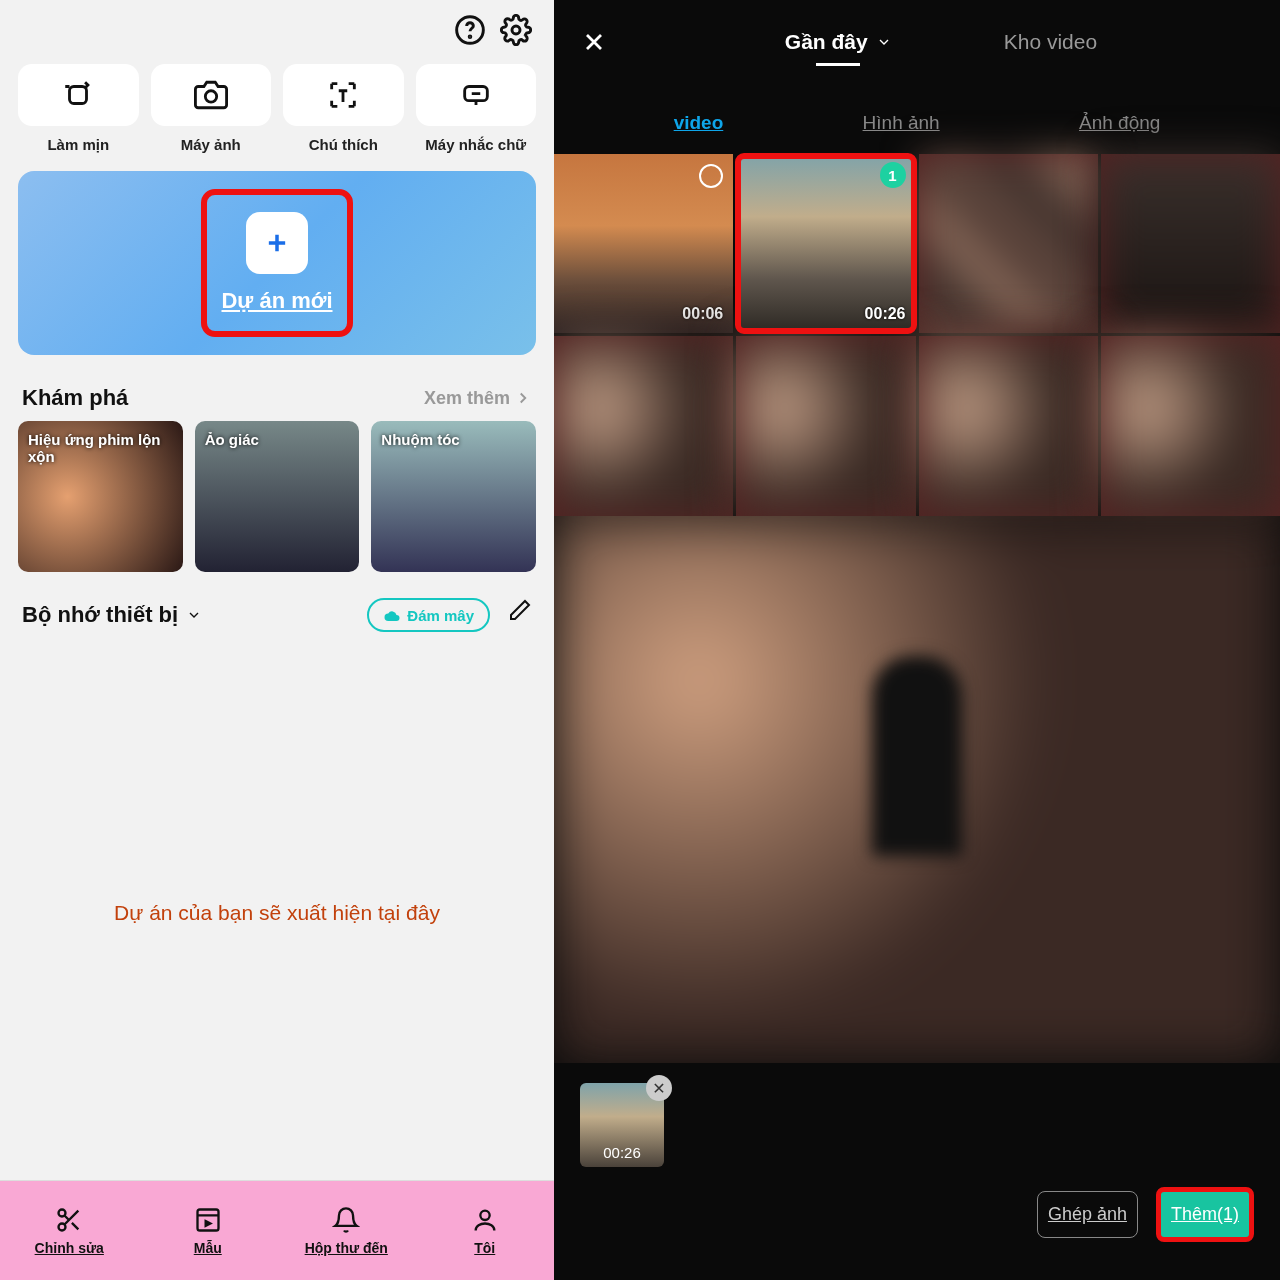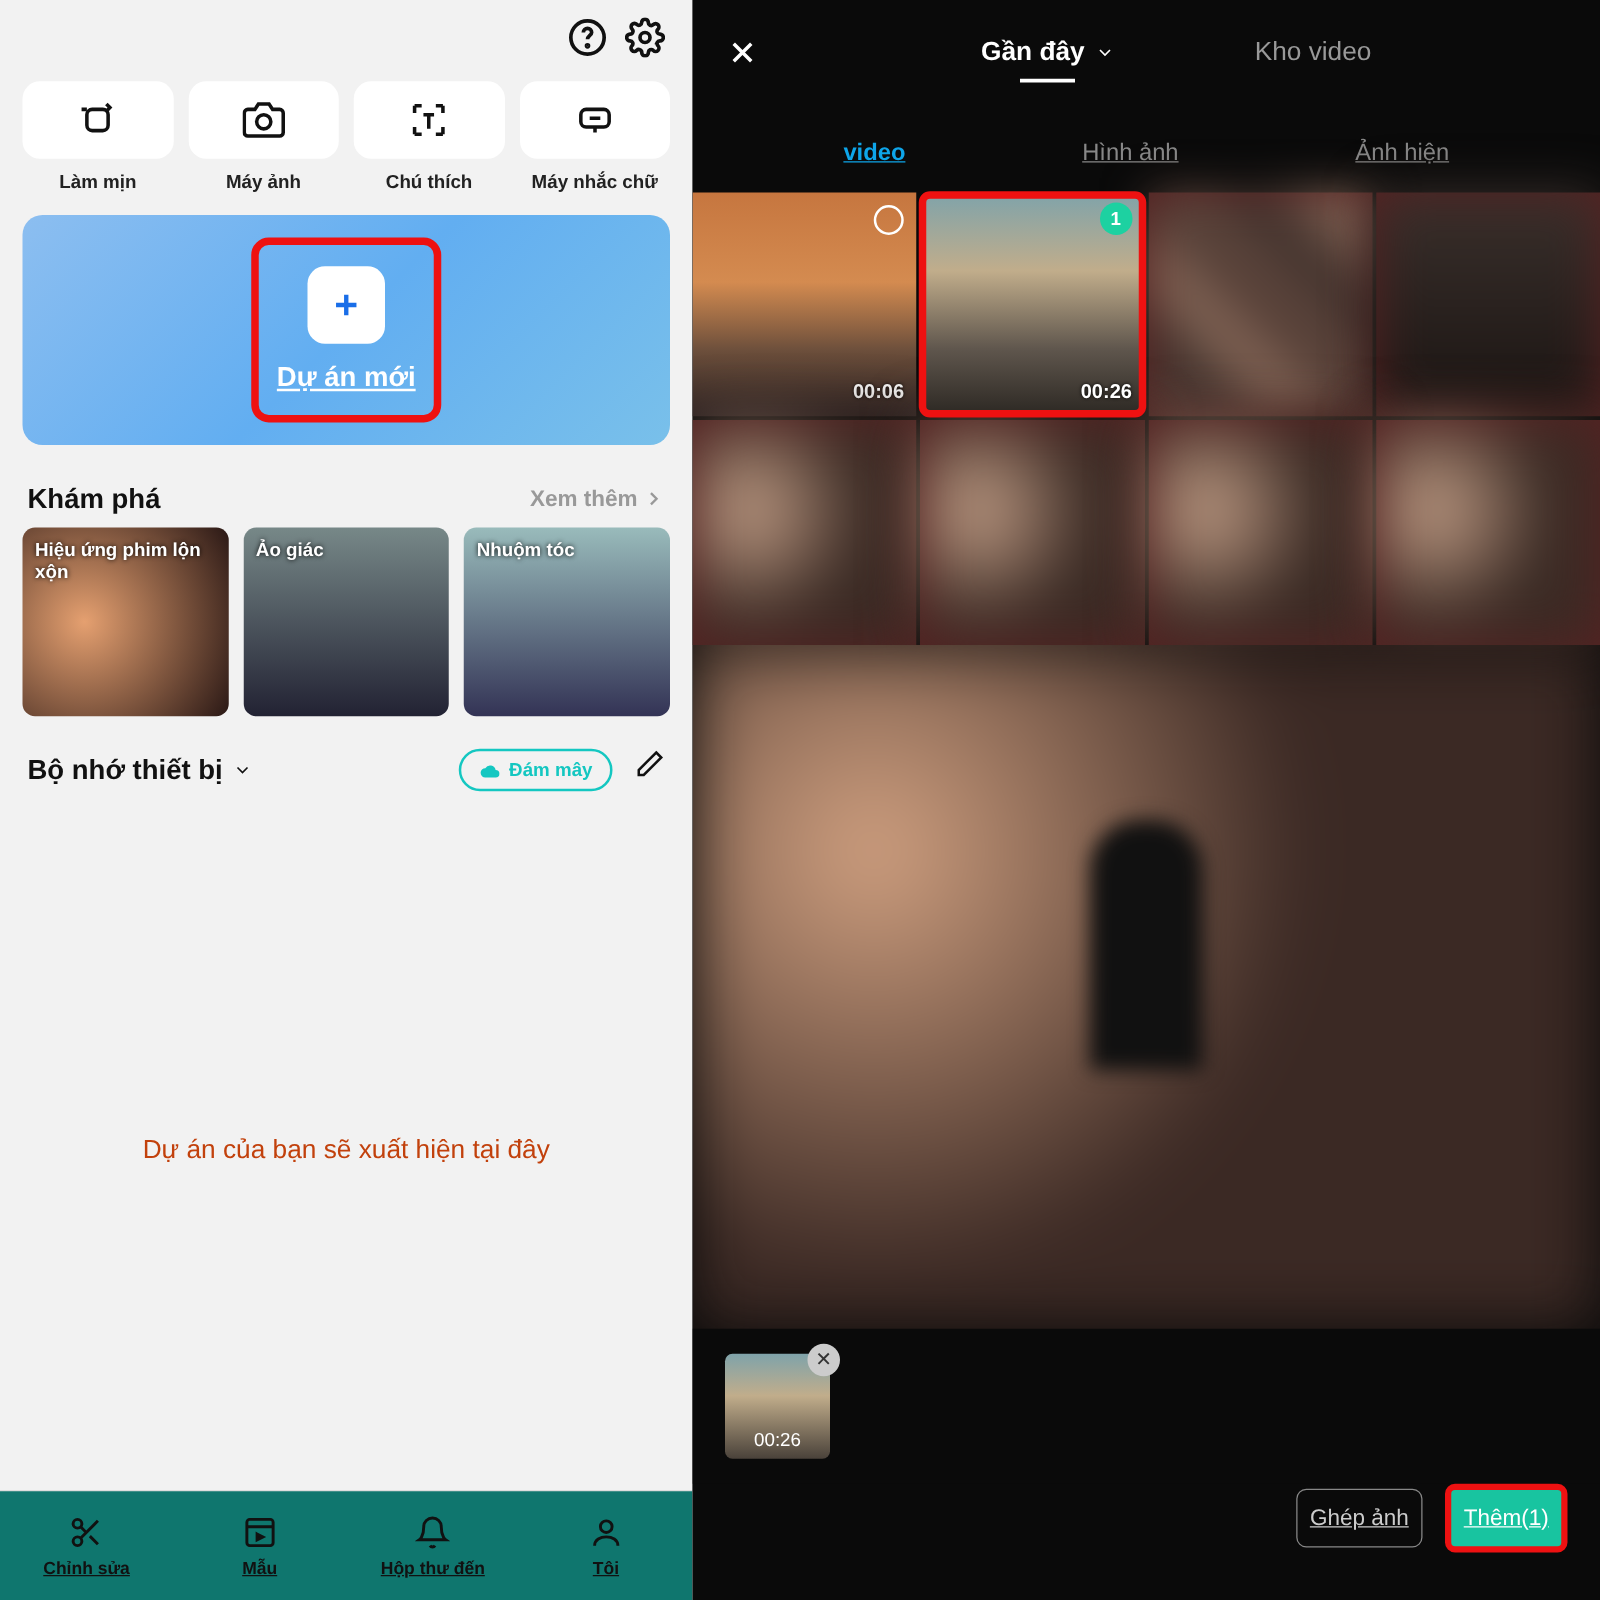--- a/index.html
+++ b/index.html
@@ -37,21 +37,21 @@
 .storage-hd { display: flex; justify-content: space-between; align-items: center; padding: 26px 22px 14px; }
 .storage-hd h2 { font-size: 22px; font-weight: 800; color: #111; display: flex; align-items: center; gap: 8px; }
 .storage-hd svg.chev { width: 16px; height: 16px; }
 .storage-right { display: flex; align-items: flex-start; gap: 18px; }
 .cloud-btn { border: 2px solid #14c7c1; border-radius: 20px; padding: 6px 14px; color: #14c7c1; font-weight: 700; font-size: 15px; display: flex; align-items: center; gap: 6px; }
 .cloud-btn svg { width: 18px; height: 18px; fill:#14c7c1; }
 .pencil svg { width: 24px; height: 24px; stroke: #111; fill: none; stroke-width: 2; }
 
 .empty { flex: 1; display: flex; align-items: center; justify-content: center; color: #c2410c; font-size: 21px; font-weight: 500; }
 
-.nav { display: flex; border-top: 1px solid #ddd; background: #0f766e; height: 88px; }
+.nav { display: flex; border-top: 1px solid #ddd; background: #f9a8d4; height: 100px; }
 .nav-item { flex: 1; display: flex; flex-direction: column; align-items: center; justify-content: center; gap: 6px; }
 .nav-item svg { width: 28px; height: 28px; stroke: #111; stroke-width: 2; fill: none; }
 .nav-item span { font-size: 14px; color: #111; font-weight: 600; text-decoration: underline; }
 
 
 .rp-top { display: flex; align-items: center; padding: 28px 26px 14px; gap: 20px; }
 .close-x { width: 28px; height: 28px; stroke: #fff; stroke-width: 2.4; }
 .rp-tabs { flex: 1; display: flex; justify-content: center; gap: 112px; align-items: center; }
 .rp-tab { color: #999; font-size: 21px; font-weight: 400; }
 .rp-tab.active { color: #fff; font-weight: 600; display: flex; align-items: center; gap: 8px; position: relative; }
@@ -241,21 +241,21 @@
             <path d="M6 9l6 6 6-6"></path>
           </svg>
         </div>
       <div class="rp-tab">Kho video</div>
     </div>
   </div>
 
   <div class="media-tabs">
     <div class="media-tab active">video</div>
     <div class="media-tab">Hình ảnh</div>
-    <div class="media-tab">Ảnh hiện</div>
+    <div class="media-tab">Ảnh động</div>
   </div>
 
   <div class="grid">
     <div class="thumb sunset1">
       <div class="radio"></div>
       <div class="dur">00:06</div>
     </div>
     <div class="thumb sunset2 sel">
       <div class="badge">1</div>
       <div class="dur">00:26</div>

